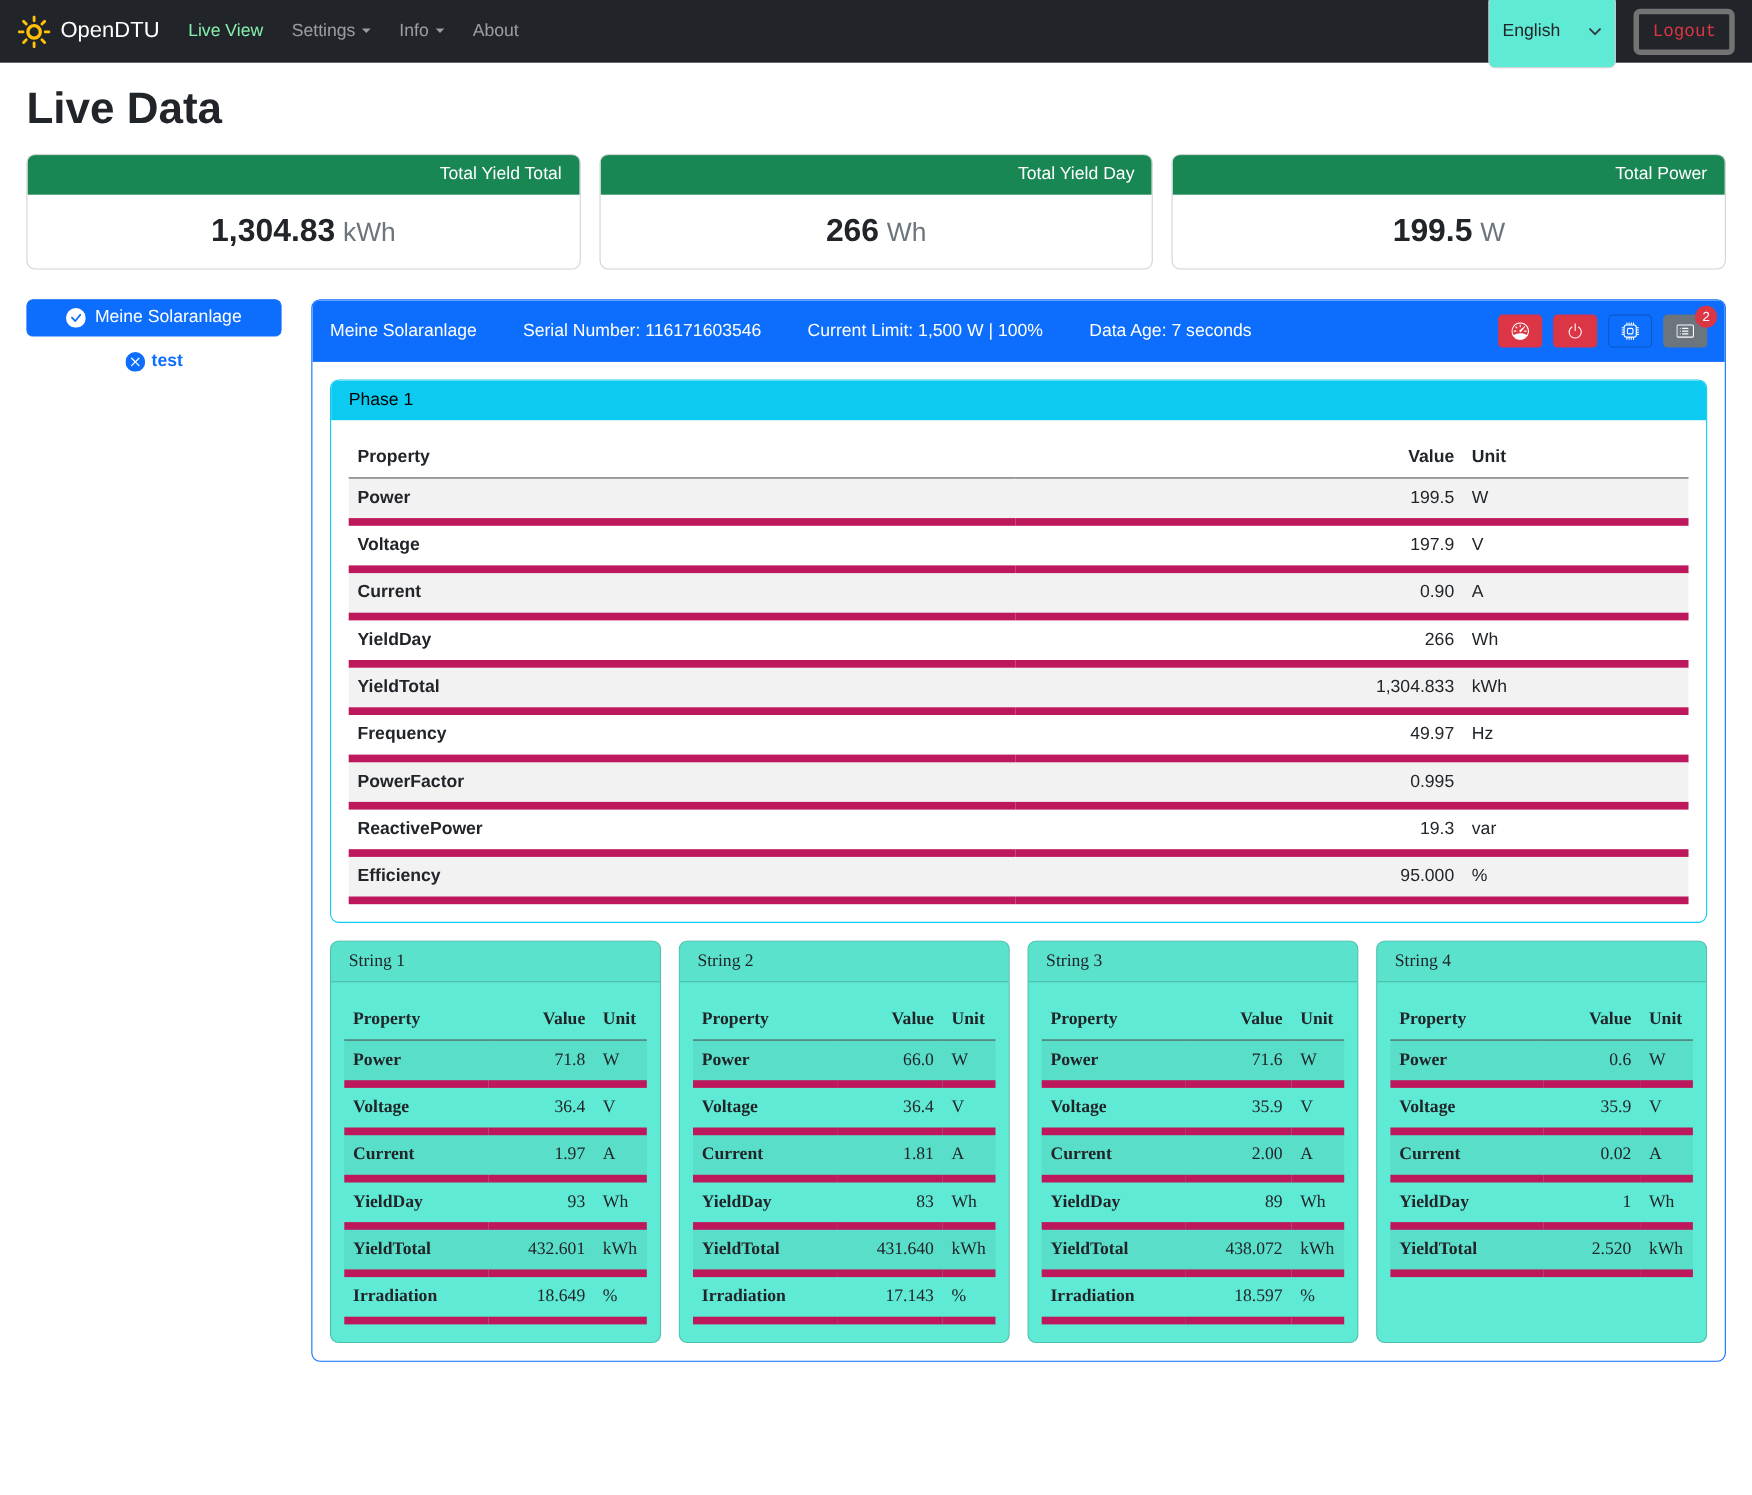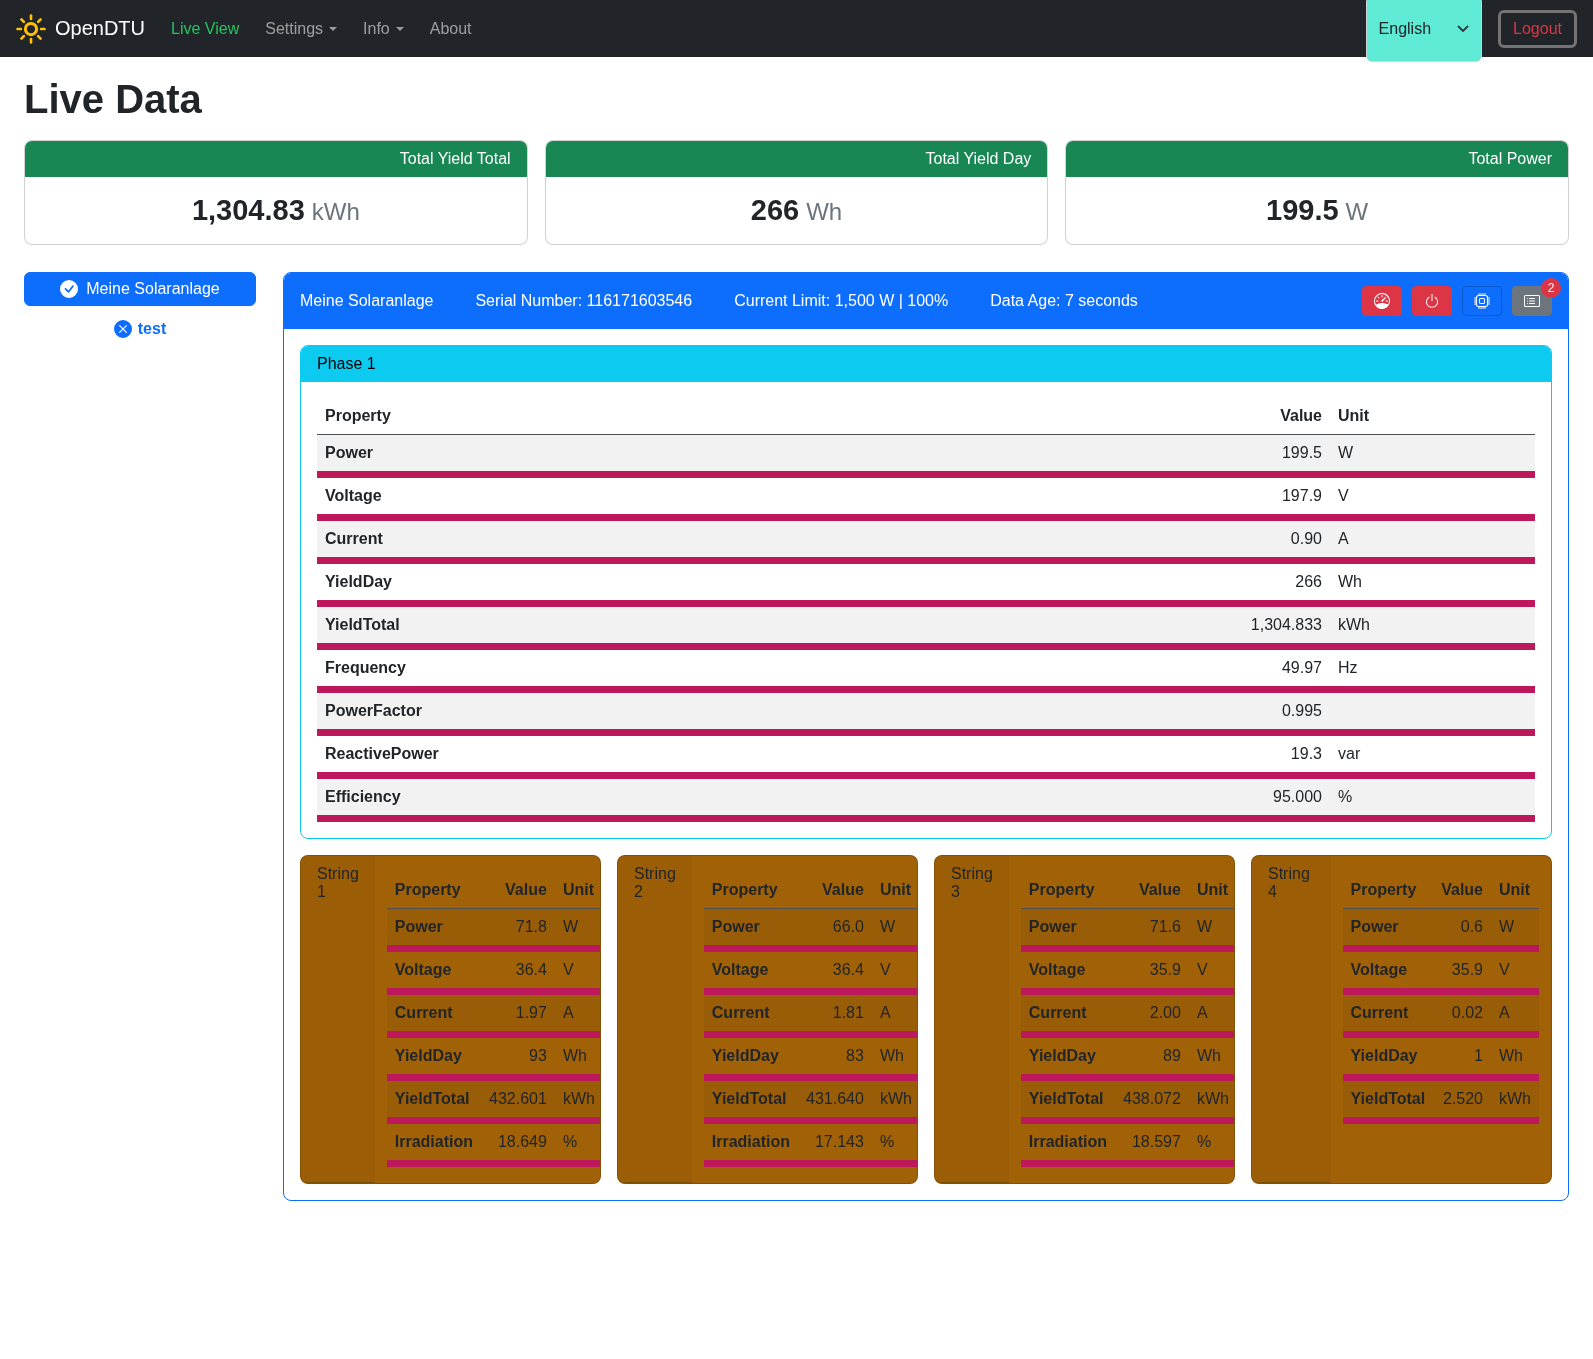--- a/index.html
+++ b/index.html
@@ -25,35 +25,35 @@
     display: flex; align-items: center; gap: 9px;
     color: #fff; font-size: 20px; margin-right: 18px; cursor: pointer;
     white-space: nowrap; font-weight: 500;
   }
   .nav-links { display: flex; align-items: center; flex: 1; }
   .nav-link {
     color: rgba(255,255,255,.55);
     padding: 8px 8px; margin-right: 10px;
     text-decoration: none; cursor: pointer; white-space: nowrap;
   }
-  .nav-link.active { color: #22c55e; }
+  .nav-link.active { color: #86efac; }
   .caret {
     display: inline-block; margin-left: 6px; vertical-align: 3px;
     border-top: 4px solid; border-right: 4px solid transparent; border-left: 4px solid transparent;
   }
   .nav-right { display: flex; align-items: center; gap: 16px; }
   .lang-select {
     background: #5eead4; border: 1px solid #ced4da; border-radius: 6px;
     padding: 23px 12px; display: flex; align-items: center; gap: 26px;
     color: #212529; cursor: pointer;
   }
   .logout-btn {
-    background: transparent; border: 3px solid #737373; color: #dc3545;
+    background: transparent; border: 5px solid #737373; color: #dc3545;
     border-radius: 6px; padding: 7px 12px; font-size: 16px;
-    cursor: pointer; font-family: Liberation Sans, sans-serif;
+    cursor: pointer; font-family: Liberation Mono, monospace;
   }
 
   
   .container { padding: 0 24px 30px; }
   .page-title { font-size: 40px; font-weight: 600; margin: 20px 0 18px; }
 
   .cards-row {
     display: grid; grid-template-columns: repeat(3, 1fr);
     gap: 17px; margin-bottom: 27px;
   }
@@ -112,21 +112,21 @@
   table.props thead th { border-bottom: 1px solid #4d5154; }
   table.props tbody tr { border-bottom: 7px solid #be185d; }
   table.props tbody tr:nth-child(odd) { background: rgba(0,0,0,.05); }
   table.props th.val, table.props td.val { text-align: right; }
   .phase-body .unit-col { width: 205px; }
 
   
   .strings-row { display: grid; grid-template-columns: repeat(4, 1fr); gap: 16px; }
   .string-card {
     border: 1px solid rgba(0,0,0,.175); border-radius: 8px;
-    overflow: hidden; display: flex; flex-direction: row; background: #a16207;
+    overflow: hidden; display: flex; flex-direction: column; background: #5eead4; font-family: Liberation Serif, serif;
   }
   .string-header {
     background: rgba(0,0,0,.03); border-bottom: 1px solid rgba(0,0,0,.175);
     padding: 9px 16px;
   }
   .string-body { padding: 16px 12px; }
   .string-body .unit-col { width: 48px; }
 
   svg { display: block; }
 </style>

